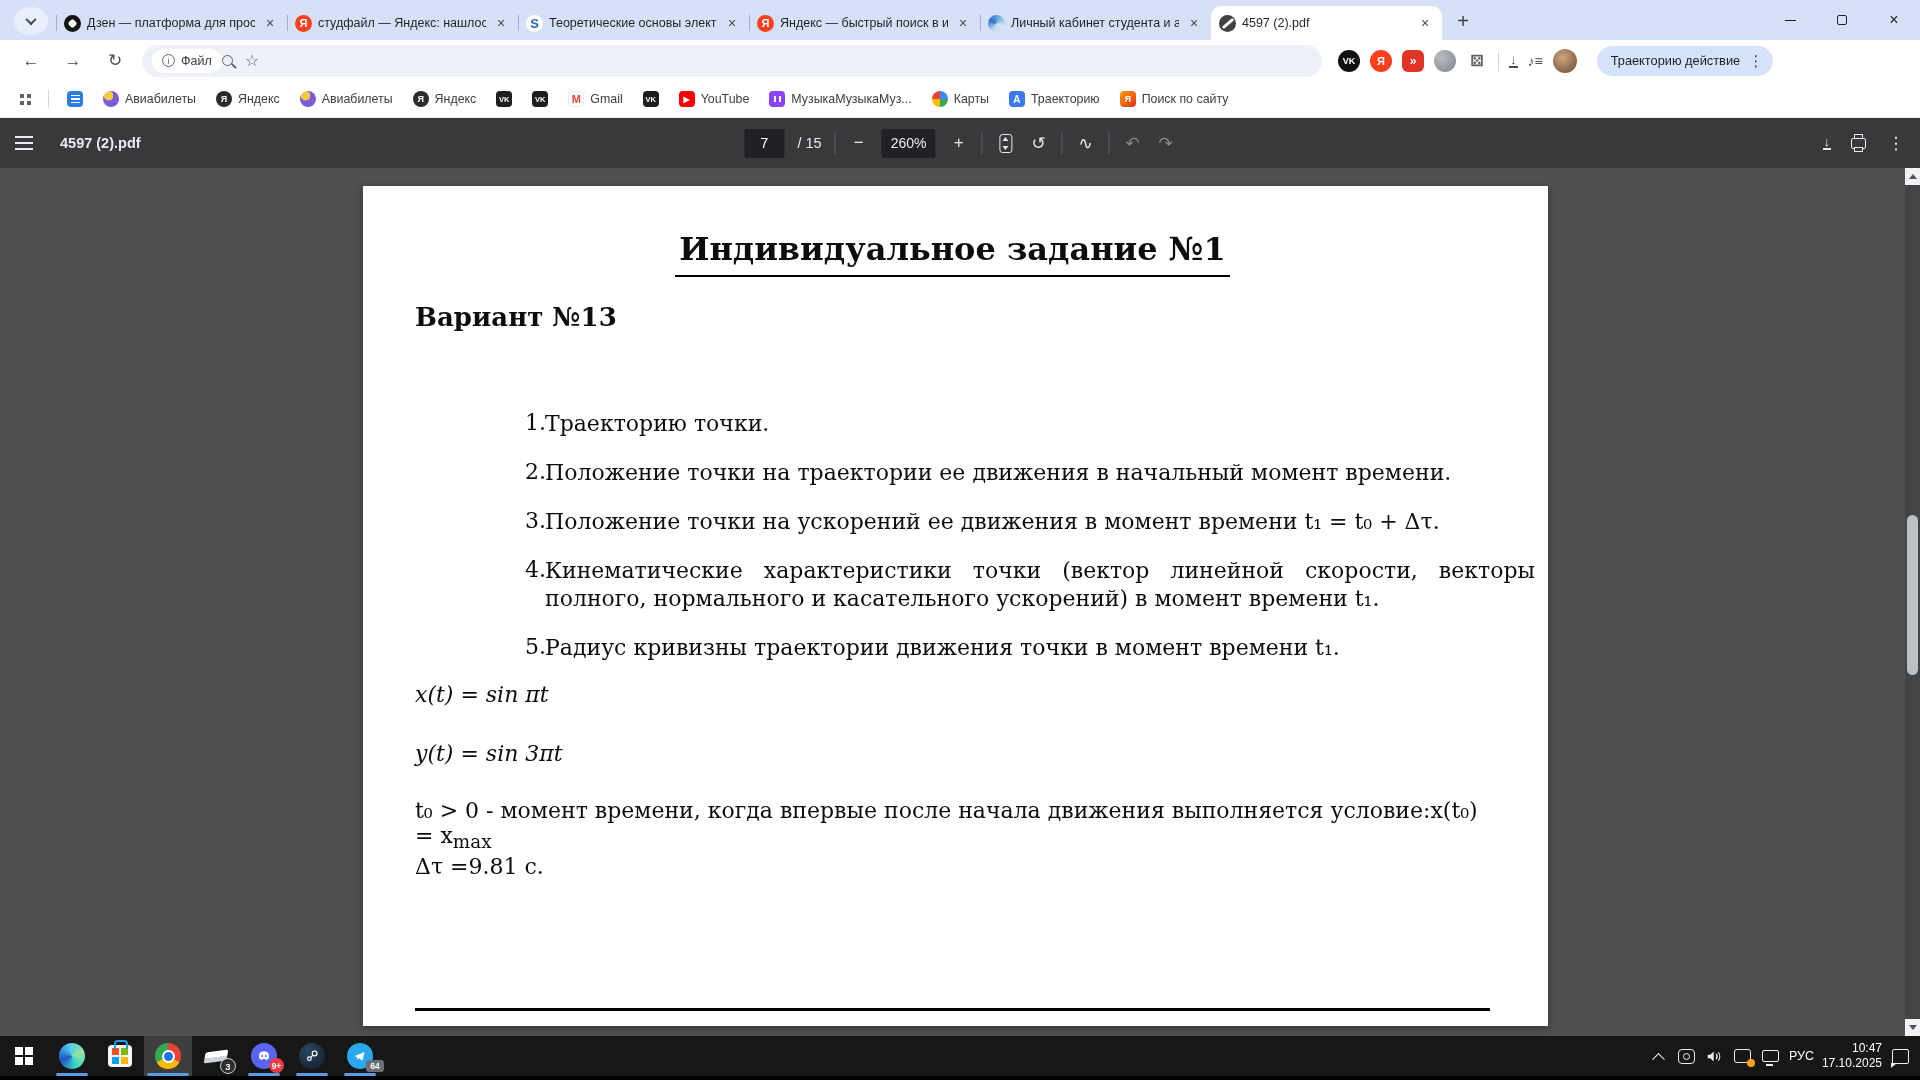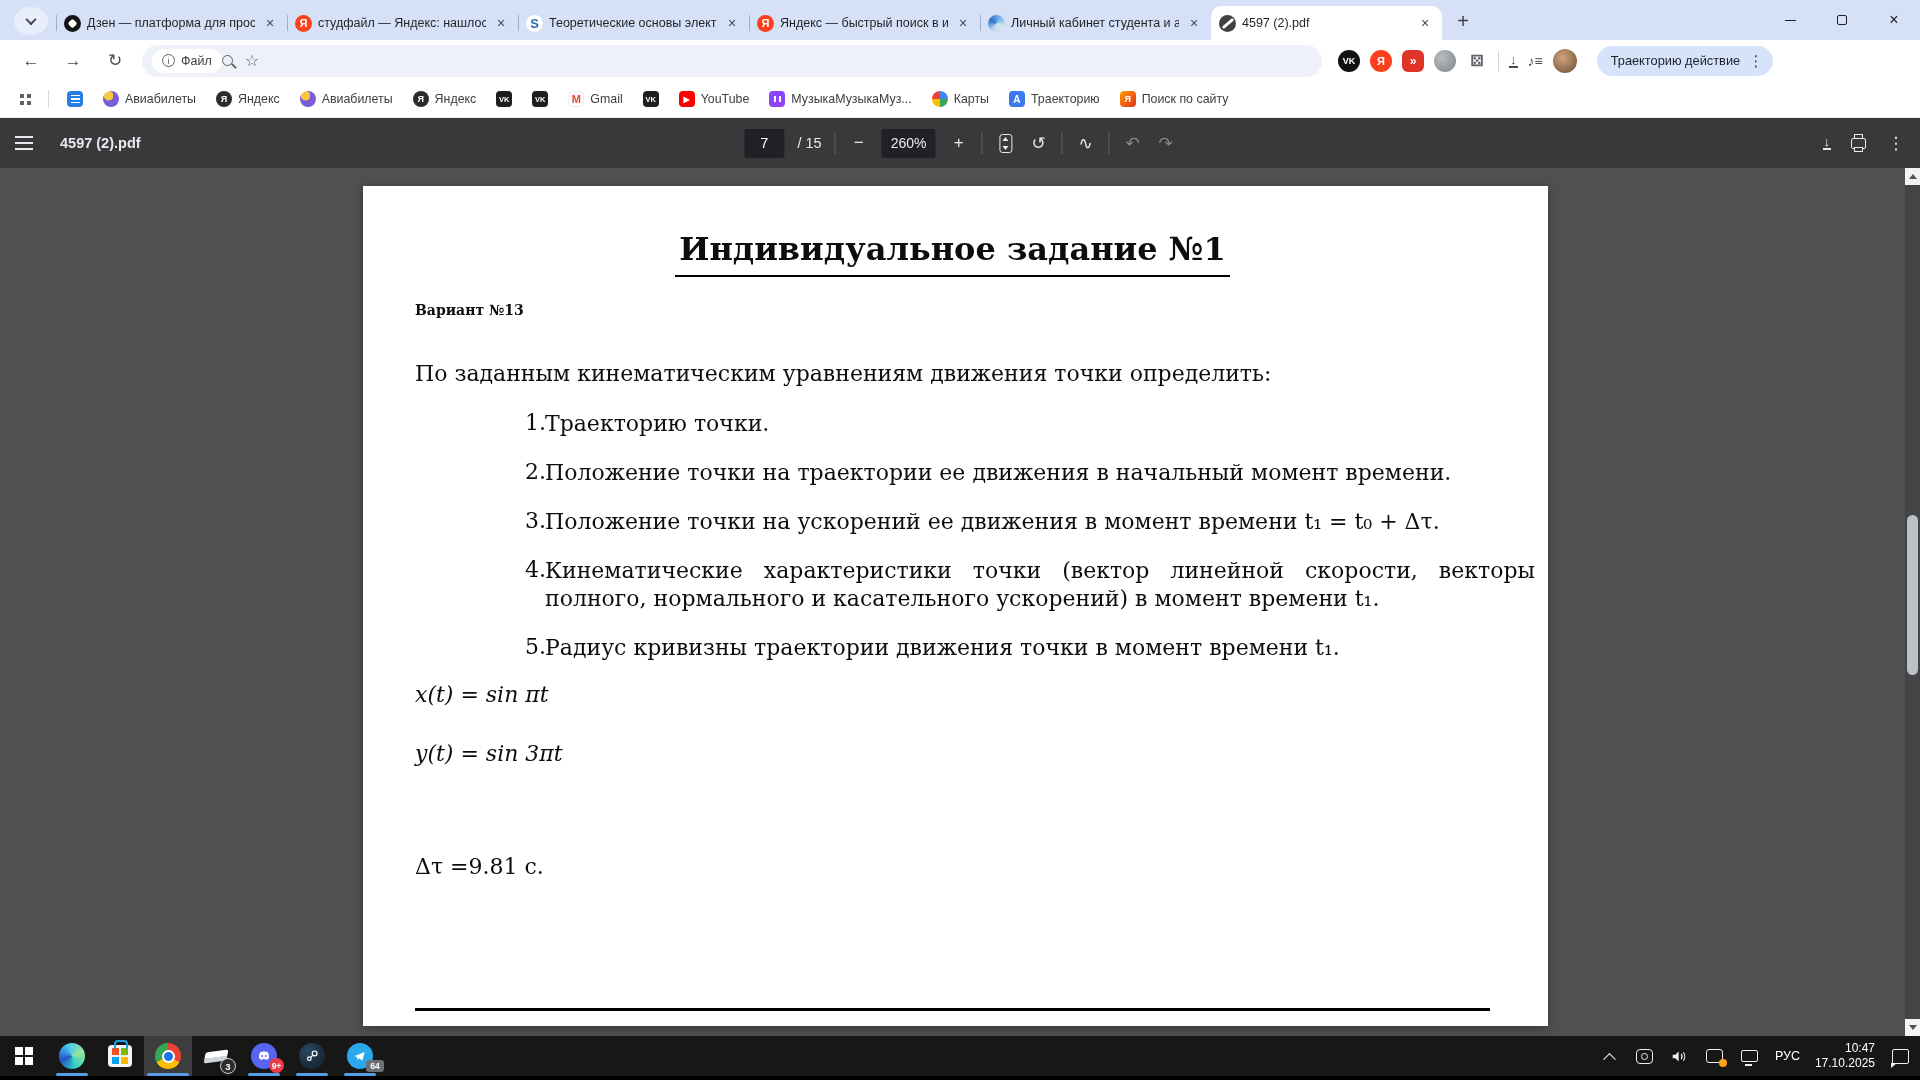--- a/index.html
+++ b/index.html
@@ -93,21 +93,21 @@
   .printer{width:15px;height:11px;border:1.9px solid #e8eaed;border-radius:2px;position:relative;}
   .printer::before{content:'';position:absolute;top:-5px;left:2px;width:7px;height:3px;border:1.9px solid #e8eaed;border-bottom:none;}
   .printer::after{content:'';position:absolute;bottom:-4px;left:2px;width:7px;height:3px;background:#39393c;border:1.9px solid #e8eaed;}
 
   
   .viewport{height:868px;background:#4e5052;position:relative;}
   .page{position:absolute;left:363px;top:18px;width:1185px;height:840px;background:#fff;box-shadow:0 2px 8px rgba(0,0,0,.35);font-family:"DejaVu Serif","Liberation Serif",serif;color:#0d0d0d;}
   .page .abs{position:absolute;left:52px;}
   .doct{top:44px;width:1075px;text-align:center;}
   .doct span{display:inline-block;font-size:32px;font-weight:bold;border-bottom:2.6px solid #000;padding:0 4px 7px;}
-  .variant{top:116px;font-size:14px;font-weight:bold;}
+  .variant{top:116px;font-size:26px;font-weight:bold;}
   .intro{top:175px;font-size:22px;}
   .li{font-size:22px;}
   .li .num{position:absolute;left:110px;}
   .li .litext{position:absolute;left:130px;width:990px;line-height:28px;}
   .just .litext{text-align:justify;}
   .eq{font-size:22px;font-style:italic;}
   .cond{top:612px;font-size:22px;width:1085px;}
   .rule{top:822px;width:1075px;height:3px;background:#000;}
   .scroll{position:absolute;right:0;top:0;width:15px;height:100%;background:#424446;}
   .sarrow{position:absolute;left:0;width:15px;height:17px;background:#f1f3f4;display:flex;align-items:center;justify-content:center;cursor:pointer;}
@@ -135,21 +135,21 @@
   .chrome::after{content:'';width:9px;height:9px;background:#1a73e8;border-radius:50%;position:absolute;}
   .eraser{width:22px;height:11px;background:linear-gradient(#fff 55%,#cfd4da 55%);transform:skewX(-18deg) rotate(-8deg);border-radius:2px;}
   .badge{position:absolute;border-radius:50%;display:flex;align-items:center;justify-content:center;font-weight:bold;}
   .b3{right:4px;bottom:2px;width:16px;height:16px;background:#2d2d2d;border:1.5px solid #cfcfcf;color:#fff;font-size:9.5px;}
   .b9{right:4px;bottom:3px;width:15px;height:15px;background:#ee3b43;color:#fff;font-size:8.5px;}
   .b64{right:0;bottom:4px;min-width:18px;height:12px;background:#6b7075;color:#fff;font-size:8.5px;border-radius:3px;}
   .discord{background:#5865F2;display:flex;align-items:center;justify-content:center;}
   .steam{background:radial-gradient(circle at 35% 30%,#2a475e,#101c2a);display:flex;align-items:center;justify-content:center;}
   .tg{background:#29a9eb;display:flex;align-items:center;justify-content:center;}
   .trayspace{flex:1;}
-  .tray{display:flex;align-items:center;gap:7px;padding-right:6px;}
+  .tray{display:flex;align-items:center;padding-right:6px;}
   .tico{width:28px;height:40px;display:flex;align-items:center;justify-content:center;position:relative;cursor:pointer;color:#eee;}
   .chevup{width:9px;height:9px;border-left:1.8px solid #eee;border-top:1.8px solid #eee;transform:rotate(45deg) translate(2px,2px);}
   .camico{width:17px;height:15px;border:1.7px solid #eee;border-radius:4px;display:flex;align-items:center;justify-content:center;}
   .camico i{width:7px;height:7px;border:1.6px solid #eee;border-radius:50%;}
   .updico{width:17px;height:14px;border:1.7px solid #eee;border-radius:3px;}
   .odot{position:absolute;right:2px;bottom:9px;width:8px;height:8px;border-radius:50%;background:#ffa116;}
   .netico{width:17px;height:12px;border:1.7px solid #eee;border-radius:2px;position:relative;}
   .netico::after{content:'';position:absolute;left:3px;bottom:-5px;width:7px;height:2px;background:#eee;box-shadow:-2px-0 0 #eee;}
   .lang{font-size:12.5px;color:#fff;padding:0 4px;cursor:pointer;}
   .clock{text-align:right;font-size:12px;line-height:15px;color:#fff;cursor:pointer;padding:0 4px;}
@@ -347,21 +347,20 @@
     <span class="dlwrap" style="color:#e8eaed;border-color:#e8eaed;">↓</span>
     <span class="printer"></span>
     <span class="tbtn">⋮</span>
   </div>
 </div>
 
 <div class="viewport">
   <div class="page">
     <div class="abs doct"><span>Индивидуальное задание №1</span></div>
     <div class="abs variant">Вариант №13</div>
-    <div class="abs intro">По заданным кинематическим уравнениям движения точки определить:</div>
 
     <div class="abs li" style="top:224px;">
       <span class="num">1.</span>
       <span class="litext">Траекторию точки.</span>
     </div>
     <div class="abs li" style="top:273px;">
       <span class="num">2.</span>
       <span class="litext">Положение точки на траектории ее движения в начальный момент времени.</span>
     </div>
     <div class="abs li" style="top:322px;">
@@ -372,20 +371,21 @@
       <span class="num">4.</span>
       <span class="litext">Кинематические характеристики точки (вектор линейной скорости, векторы полного, нормального и касательного ускорений) в момент времени t₁.</span>
     </div>
     <div class="abs li" style="top:448px;">
       <span class="num">5.</span>
       <span class="litext">Радиус кривизны траектории движения точки в момент времени t₁.</span>
     </div>
 
     <div class="abs eq" style="top:496px;">x(t) = sin πt</div>
     <div class="abs eq" style="top:555px;">y(t) = sin 3πt</div>
+    <div class="abs cond"><span>t₀ &gt; 0 - момент времени, когда впервые после начала движения выполняется условие:x(t₀) = x</span><sub>max</sub></div>
     <div class="abs" style="top:668px;font-size:22px;">Δτ =9.81 с.</div>
     <div class="abs rule"></div>
   </div>
 
   <div class="scroll">
     <span class="sarrow up">
         <i></i>
       </span>
     <span class="sthumb"></span>
     <span class="sarrow down">

